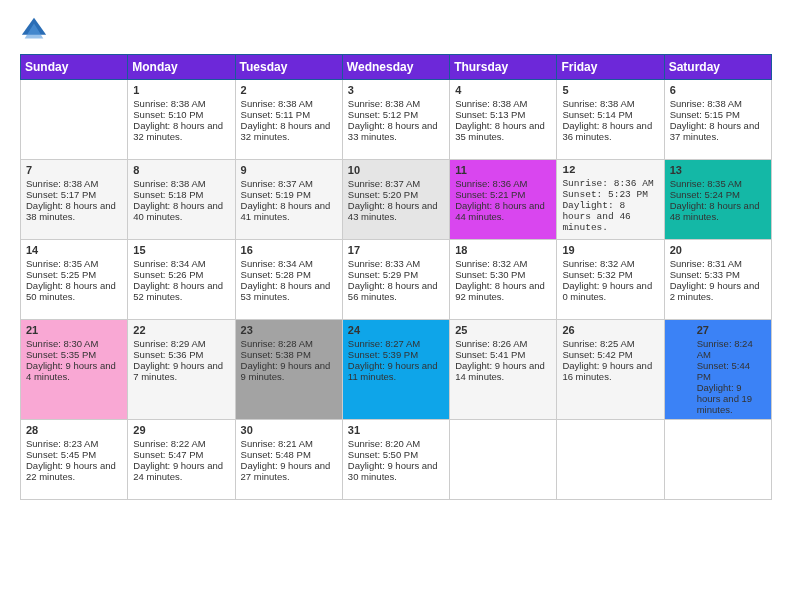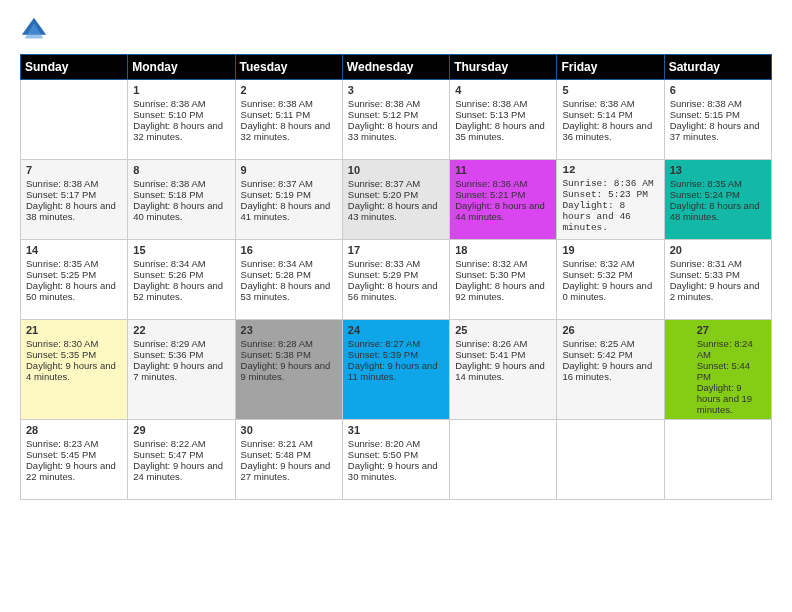--- a/index.html
+++ b/index.html
@@ -58,21 +58,21 @@
     .location {
       font-size: 14px;
       color: #555;
     }
     .calendar-table {
       width: 100%;
       border-collapse: collapse;
       table-layout: fixed;
     }
     .calendar-table th {
-      background: #000000;
+      background: #6d28d9;
       color: #fff;
       font-size: 12px;
       font-weight: bold;
       padding: 5px 4px;
       text-align: left;
       border: 1px solid #1a5a9a;
     }
     .calendar-table td {
       border: 1px solid #ccc;
       vertical-align: top;
@@ -210,21 +210,21 @@
           <td><span class="day-number">19</span>
         <span>Sunrise: 8:32 AM</span><br>
         <span>Sunset: 5:32 PM</span><br>
         <span>Daylight: 9 hours and 0 minutes.</span></td>
           <td><span class="day-number">20</span>
         <span>Sunrise: 8:31 AM</span><br>
         <span>Sunset: 5:33 PM</span><br>
         <span>Daylight: 9 hours and 2 minutes.</span></td>
         </tr>
         <tr>
-          <td style="background: #fef9c3; margin-top: 46px;"><span class="day-number">21</span>
+          <td style="background: #f9a8d4; margin-top: 46px;"><span class="day-number">21</span>
         <span>Sunrise: 8:30 AM</span><br>
         <span>Sunset: 5:35 PM</span><br>
         <span>Daylight: 9 hours and 4 minutes.</span></td>
           <td style="background: rgb(245, 245, 245);"><span class="day-number">22</span>
         <span>Sunrise: 8:29 AM</span><br>
         <span>Sunset: 5:36 PM</span><br>
         <span>Daylight: 9 hours and 7 minutes.</span></td>
           <td style="background: #a3a3a3;"><span class="day-number">23</span>
         <span>Sunrise: 8:28 AM</span><br>
         <span>Sunset: 5:38 PM</span><br>
@@ -234,21 +234,21 @@
         <span>Sunset: 5:39 PM</span><br>
         <span>Daylight: 9 hours and 11 minutes.</span></td>
           <td style="background: rgb(245, 245, 245); margin-top: 23px;"><span class="day-number">25</span>
         <span>Sunrise: 8:26 AM</span><br>
         <span>Sunset: 5:41 PM</span><br>
         <span>Daylight: 9 hours and 14 minutes.</span></td>
           <td style="background: rgb(245, 245, 245);"><span class="day-number">26</span>
         <span>Sunrise: 8:25 AM</span><br>
         <span>Sunset: 5:42 PM</span><br>
         <span>Daylight: 9 hours and 16 minutes.</span></td>
-          <td style="background: #84cc16; padding-left: 32px;"><span class="day-number">27</span>
+          <td style="background: #3b82f6; padding-left: 32px;"><span class="day-number">27</span>
         <span>Sunrise: 8:24 AM</span><br>
         <span>Sunset: 5:44 PM</span><br>
         <span>Daylight: 9 hours and 19 minutes.</span></td>
         </tr>
         <tr>
           <td><span class="day-number">28</span>
         <span>Sunrise: 8:23 AM</span><br>
         <span>Sunset: 5:45 PM</span><br>
         <span>Daylight: 9 hours and 22 minutes.</span></td>
           <td><span class="day-number">29</span>

